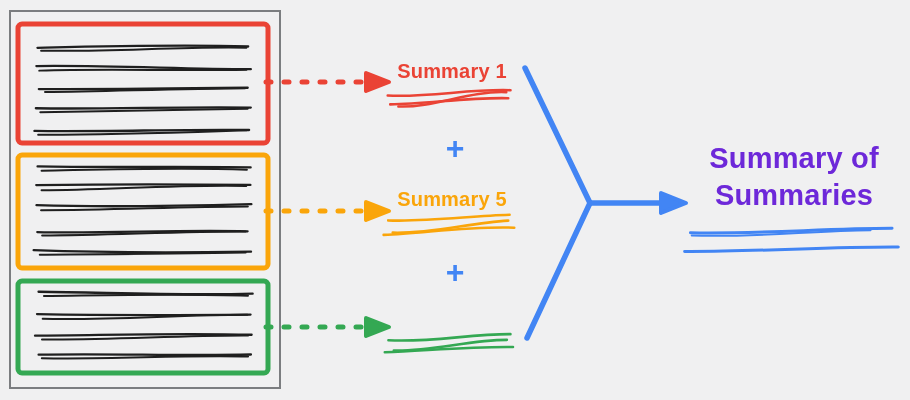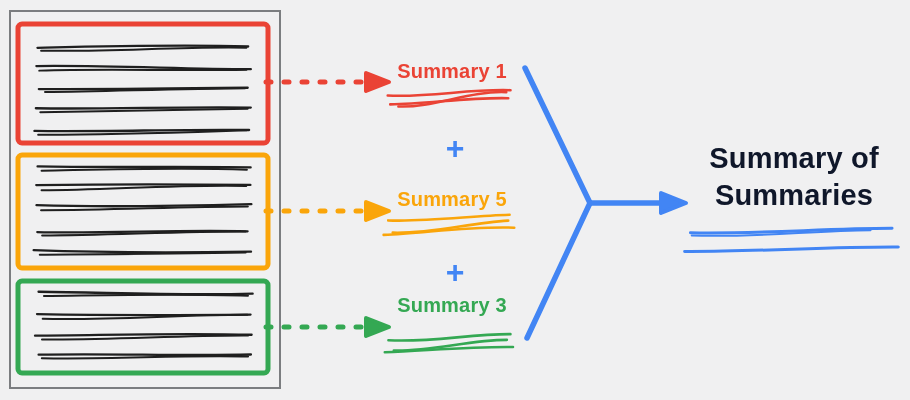--- a/index.html
+++ b/index.html
@@ -100,15 +100,14 @@
         <path d="M 690.4372685185185 232.778969478738 C 757.3333333333334 234.2355281207133, 824.6666666666666 228.4923353909465, 892.042566872428 228.36562928669412" stroke="#4285F4" stroke-width="3" fill="none" stroke-linecap="round"></path>
         <path d="M 691.7109567901234 235.49537894375857 C 752.6666666666666 237.8843964334705, 812.3333333333334 230.616512345679, 870.5199588477366 230.18080418381345" stroke="#4285F4" stroke-width="2" fill="none" stroke-linecap="round"></path>
         <path d="M 684.6235339506172 251.41549211248287 C 757 251.829561042524, 828 246.59254115226338, 898.3029063786008 246.97746056241428" stroke="#4285F4" stroke-width="3" fill="none" stroke-linecap="round"></path>
       </g>
     </svg>
 
   <div class="lbl s1" style="color: rgb(234, 67, 53);">Summary 1</div>
   <div class="plus plus1" style="color: rgb(66, 133, 244);">+</div>
   <div class="lbl s2" style="color: rgb(250, 165, 10);">Summary 5</div>
   <div class="plus plus2" style="color: rgb(66, 133, 244);">+</div>
-  <div class="lbl s3" style="color: rgb(52, 168, 83);">Summary 3</div>
-  <div class="final" style="color: #0f172a; text-align: center;">Summary of Summaries</div>
+  <div class="final" style="color: #6d28d9; text-align: center;">Summary of Summaries</div>
 </div>
 
 </body></html>

